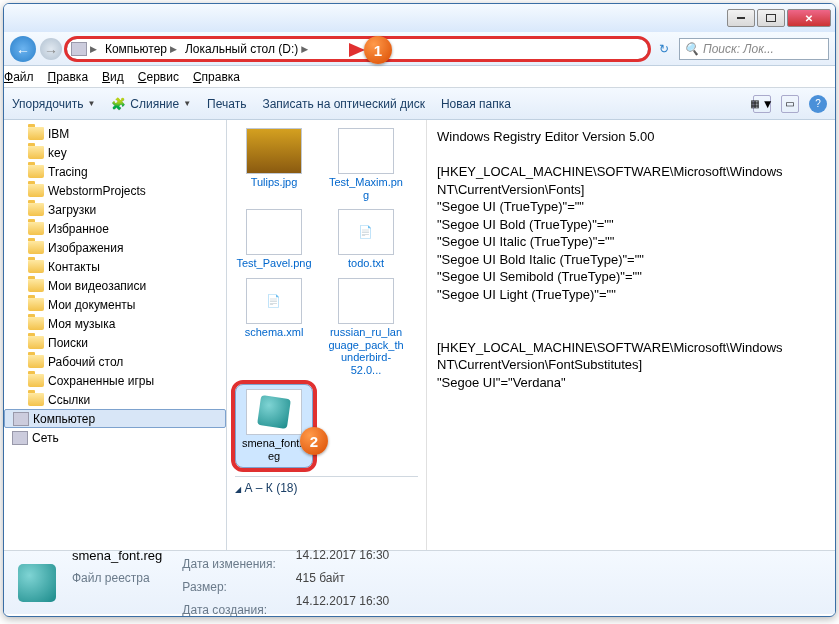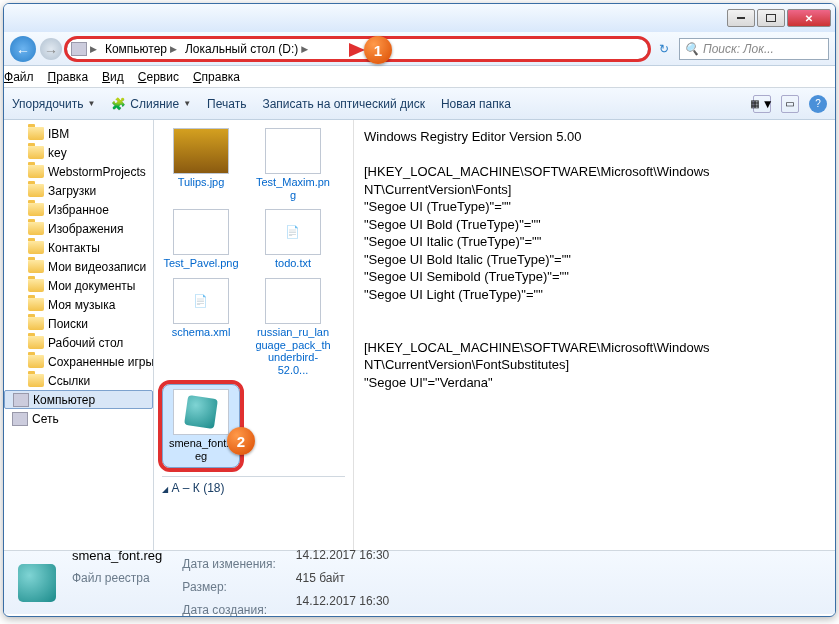--- a/index.html
+++ b/index.html
@@ -33,21 +33,21 @@
 
 .toolbar { height: 32px; display: flex; align-items: center; padding: 0 8px; background: linear-gradient(#f4f9ff,#e3edf9); border-bottom: 1px solid #c0d0e0; gap: 16px; }
 .tool-btn { display: flex; align-items: center; gap: 4px; color: #1b3f66; }
 .tool-btn .chev { font-size: 8px; color: #444; }
 .toolbar-right { margin-left: auto; display: flex; gap: 10px; align-items: center; }
 .view-icon, .preview-icon, .help-icon { width: 18px; height: 18px; display: flex; align-items: center; justify-content: center; border: 1px solid #aac; border-radius: 2px; font-size: 10px; }
 .help-icon { border-radius: 50%; background: #4a90d9; color: #fff; border: none; }
 
 
 .main { display: flex; height: 430px; }
-.sidebar { width: 150px; border-right: 1px solid #d0d8e0; overflow-y: auto; padding: 4px 0; position: relative; }
+.sidebar { width: 223px; border-right: 1px solid #d0d8e0; overflow-y: auto; padding: 4px 0; position: relative; }
 .side-item { display: flex; align-items: center; gap: 4px; padding: 1px 4px 1px 24px; height: 19px; white-space: nowrap; overflow: hidden; }
 .side-item.lvl0 { padding-left: 8px; }
 .side-item.sel { background: #d8e6f7; border: 1px solid #7da2ce; border-radius: 2px; }
 .folder-icon { width: 16px; height: 13px; background: linear-gradient(#ffe9a3,#f3c24b); border-radius: 1px 1px 2px 2px; position: relative; flex-shrink: 0; }
 .folder-icon::before { content: ""; position: absolute; top: -3px; left: 0; width: 7px; height: 3px; background: #f3c24b; border-radius: 1px 1px 0 0; }
 .comp-icon, .net-icon { width: 16px; height: 14px; background: #ccd; border: 1px solid #99a; flex-shrink: 0; }
 
 .content { flex: 1; display: flex; }
 .files { width: 200px; padding: 8px; display: flex; flex-wrap: wrap; gap: 8px 14px; align-content: flex-start; position: relative; border-right: 1px solid #e0e0e0; }
 .file-item { width: 78px; display: flex; flex-direction: column; align-items: center; text-align: center; gap: 2px; }
@@ -153,20 +153,24 @@
       <div class="side-item">
           <span class="folder-icon"></span>
           <span>IBM</span>
         </div>
       <div class="side-item">
           <span class="folder-icon"></span>
           <span>key</span>
         </div>
       <div class="side-item">
           <span class="folder-icon"></span>
+          <span>Tracing</span>
+        </div>
+      <div class="side-item">
+          <span class="folder-icon"></span>
           <span>WebstormProjects</span>
         </div>
       <div class="side-item">
           <span class="folder-icon"></span>
           <span>Загрузки</span>
         </div>
       <div class="side-item">
           <span class="folder-icon"></span>
           <span>Избранное</span>
         </div>

